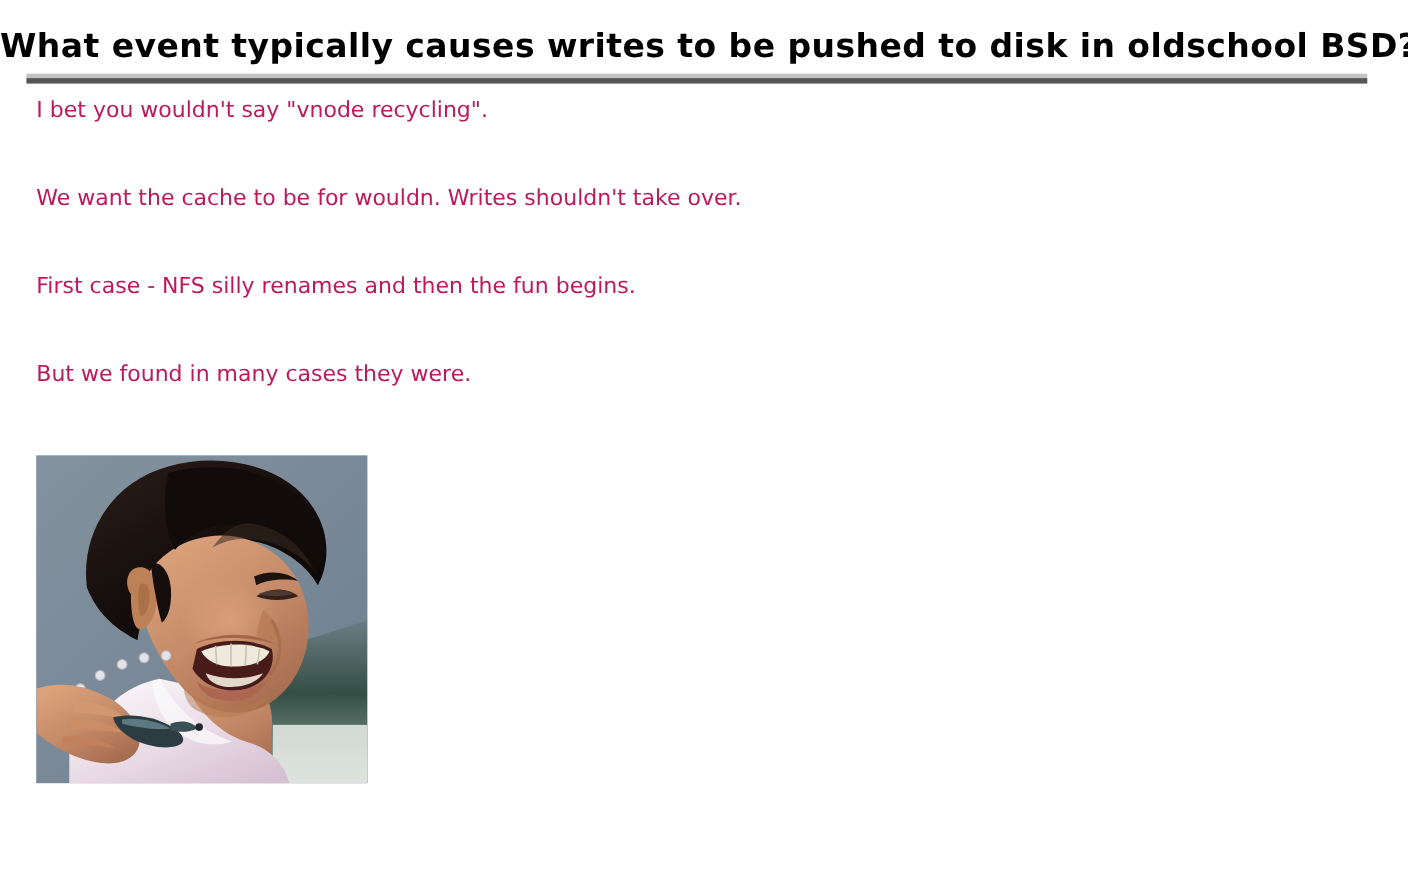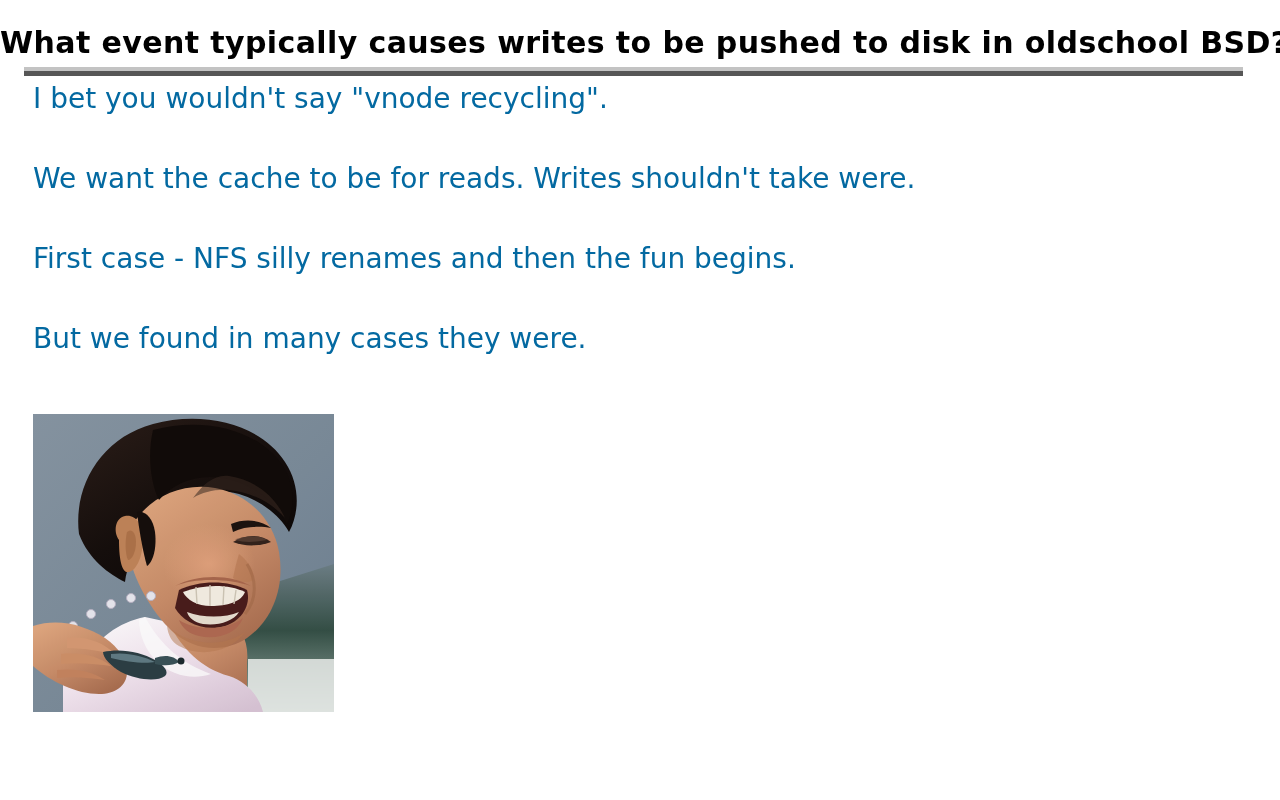--- a/index.html
+++ b/index.html
@@ -65,23 +65,23 @@
 
   
   .body-lines {
     position: absolute;
     left: 33px;
     top: 84px;
     width: 1200px;
   }
   .body-line {
     font-family: "DejaVu Sans", sans-serif;
-    font-size: 28px;
+    font-size: 20px;
     line-height: 30px;
-    color: #0369a1;
+    color: #be185d;
     white-space: nowrap;
     height: 80px;
   }
   .body-line span {
     display: inline-block;
   }
 
   
   .photo {
     position: absolute;
@@ -108,21 +108,21 @@
   <div class="title-rule">
     <div class="rule-light"></div>
     <div class="rule-dark"></div>
   </div>
 
   <div class="body-lines">
     <div class="body-line">
       <span>I bet you wouldn't say "vnode recycling".</span>
     </div>
     <div class="body-line">
-      <span>We want the cache to be for reads. Writes shouldn't take were.</span>
+      <span>We want the cache to be for wouldn. Writes shouldn't take over.</span>
     </div>
     <div class="body-line">
       <span>First case - NFS silly renames and then the fun begins.</span>
     </div>
     <div class="body-line">
       <span>But we found in many cases they were.</span>
     </div>
   </div>
 
   <div class="photo">

